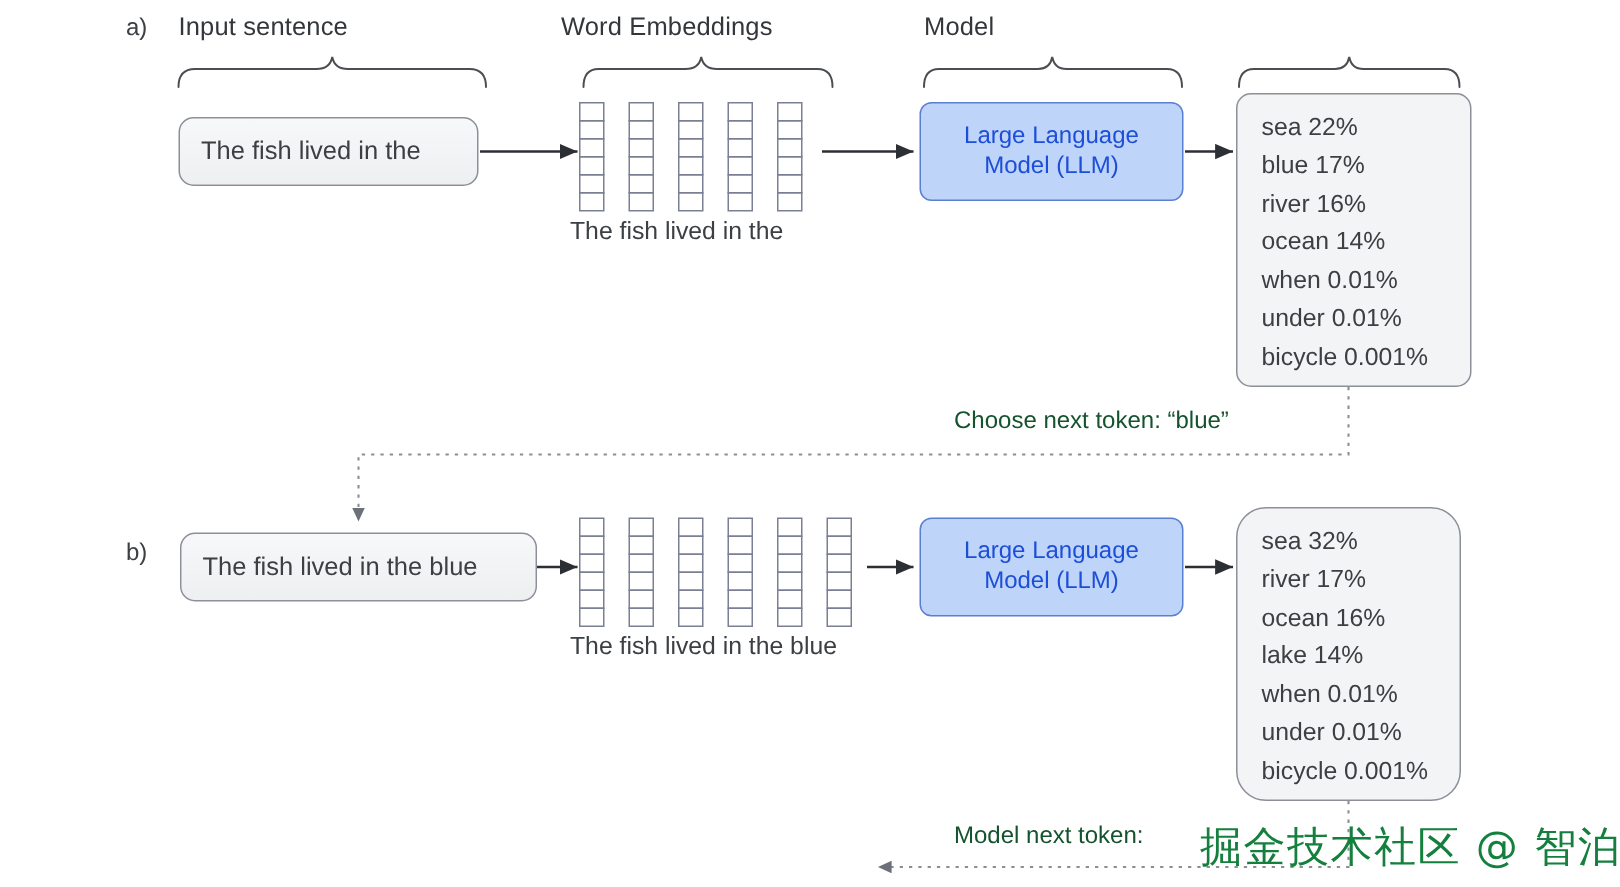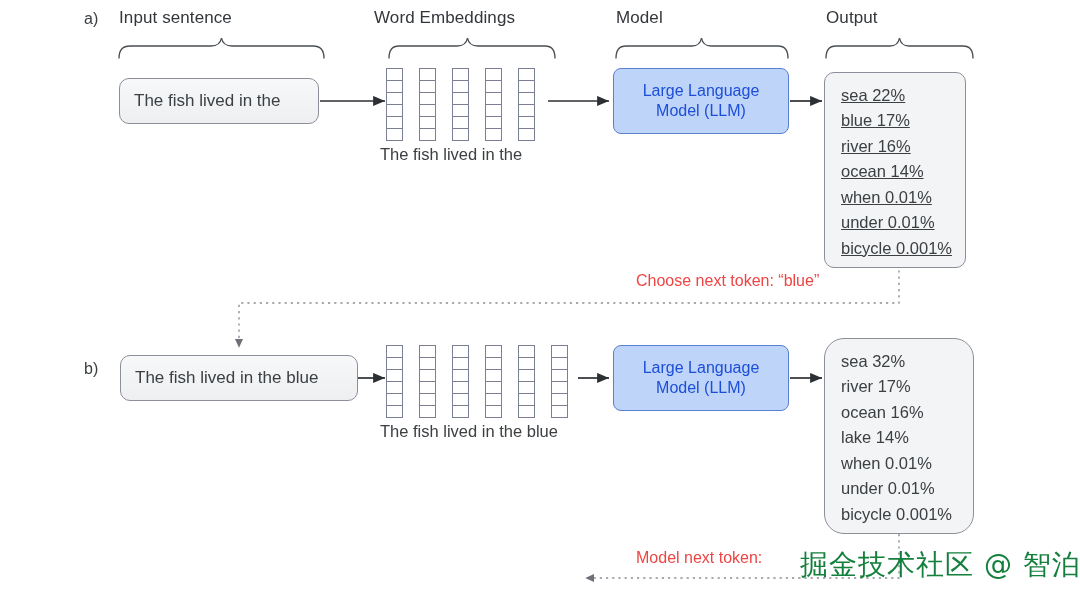--- a/index.html
+++ b/index.html
@@ -99,21 +99,21 @@
     position: absolute;
     font-size: 16.5px;
     color: #3c4043;
     white-space: nowrap;
   }
 
   
   .annot {
     position: absolute;
     font-size: 16px;
-    color: #ef4444;
+    color: #14532d;
     white-space: nowrap;
   }
 
   
   .watermark {
     position: absolute;
     font-size: 28px;
     color: #15803d;
     white-space: nowrap;
     letter-spacing: 1px;
@@ -170,21 +170,20 @@
     </g>
 
     <path d="M899,258 L899,303 L239,303 L239,347" fill="none" stroke="#8b8f95" stroke-width="1.4" stroke-dasharray="2.2 4" marker-end="url(#arrowDotDown)"></path>
 
     <path d="M899,534 L899,578 L586,578" fill="none" stroke="#8b8f95" stroke-width="1.4" stroke-dasharray="2.2 4" marker-end="url(#arrowDotLeft)"></path>
   </svg>
 
   <div class="col-title" style="left:119px; top:8px; width:206px;">Input sentence</div>
   <div class="col-title" style="left:616px; top:8px; width:172px;">Model</div>
   <div class="col-title" style="left:374px; top:8px; width:186px;">Word Embeddings</div>
-  <div class="col-title" style="left:826px; top:8px; width:147px;">Output</div>
 
   <div class="row-letter" style="left:84px; top:10px;">a)</div>
 
   <div class="box sentence-box" style="left:119px; top:78px; width:200px; height:46px;">
     <span>The fish lived in the</span>
   </div>
 
   <div class="emb-group" style="left:386px; top:68px; gap:16px;">
     <div class="emb-col">
       <div class="emb-cell"></div>
@@ -230,21 +229,21 @@
 
   <div class="emb-words" style="left:380px; top:145px;">The fish lived in  the</div>
 
   <div class="box model-box" style="left:613px; top:68px; width:176px; height:66px;">
     <div>
       <div>Large Language</div>
       <div>Model (LLM)</div>
     </div>
   </div>
 
-  <div class="box output-box" style="left:824px; top:72px; width:142px; height:196px;text-decoration:underline;">
+  <div class="box output-box" style="left:824px; top:62px; width:157px; height:196px;">
     <div class="line">sea 22%</div>
     <div class="line">blue 17%</div>
     <div class="line">river 16%</div>
     <div class="line">ocean 14%</div>
     <div class="line">when 0.01%</div>
     <div class="line">under 0.01%</div>
     <div class="line">bicycle 0.001%</div>
   </div>
 
   <div class="annot" style="left:636px; top:272px;">Choose next token: “blue”</div>

